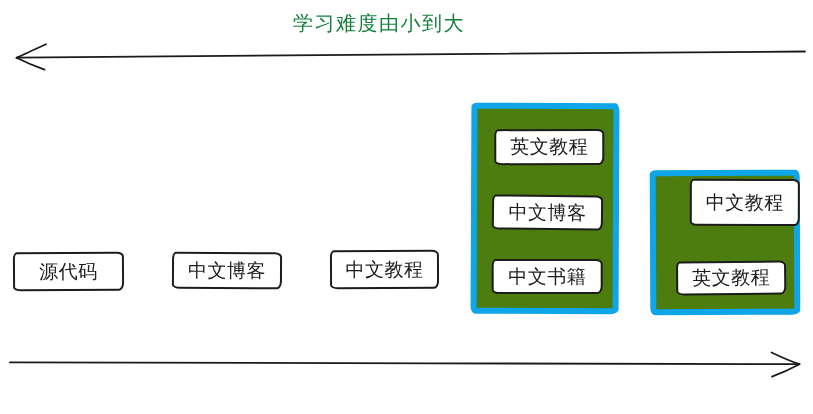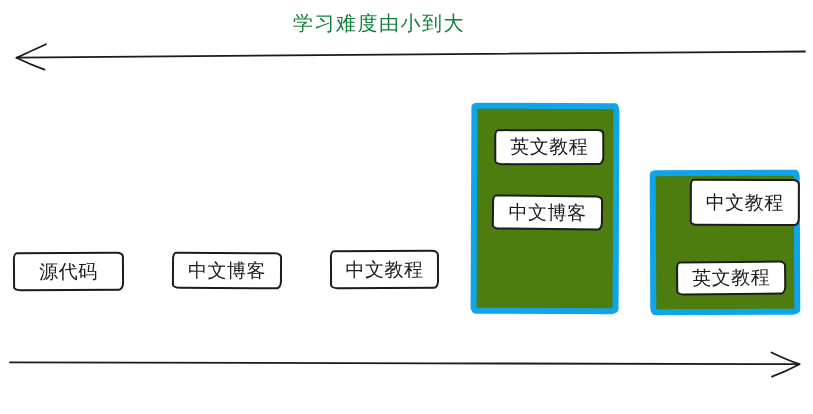--- a/index.html
+++ b/index.html
@@ -90,20 +90,23 @@
     <span class="box-text">中文教程</span>
   </div>
 
   <div class="group ga">
     <div class="box ga1">
       <span class="box-text">英文教程</span>
     </div>
     <div class="box ga2">
       <span class="box-text">中文博客</span>
     </div>
+    <div class="box ga3">
+      <span class="box-text">中文书籍</span>
+    </div>
   </div>
 
   <div class="group gb">
     <div class="box gb1">
       <span class="box-text">中文教程</span>
     </div>
     <div class="box gb2">
       <span class="box-text">英文教程</span>
     </div>
   </div>

